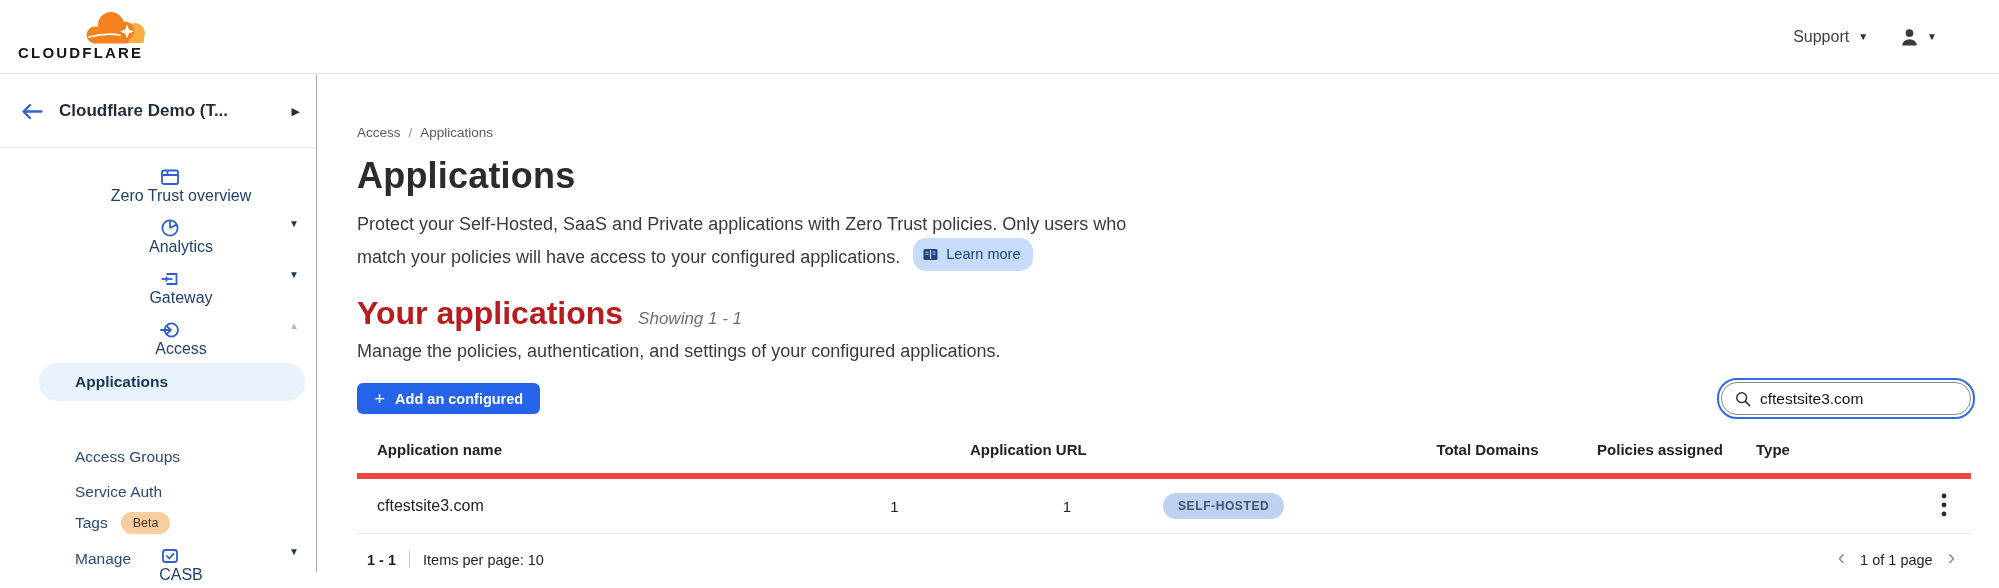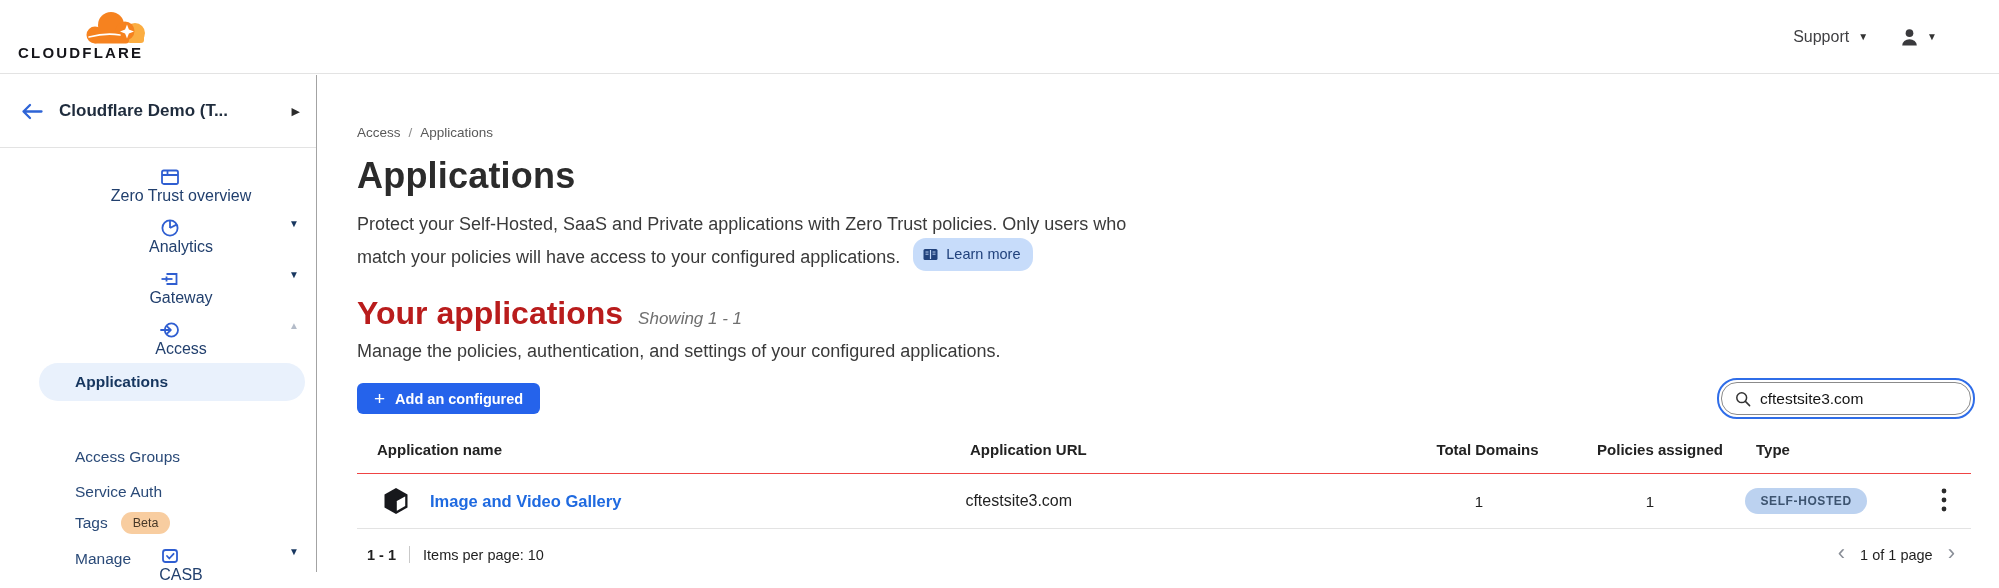--- a/index.html
+++ b/index.html
@@ -63,21 +63,21 @@
              font-weight: 700; font-family: "Liberation Sans", sans-serif; cursor: pointer; }
   .add-btn .plus { font-size: 19px; font-weight: 400; line-height: 1; }
   .search-wrap { margin-left: auto; width: 250px; height: 33px; border: 1px solid #8b8b8b;
                  border-radius: 16px; outline: 2px solid #2f6de8; outline-offset: 2px;
                  display: flex; align-items: center; padding: 0 13px; gap: 9px; background: #fff; }
   .search-input { border: none; outline: none; flex: 1; font-size: 15.5px; color: #141414;
                   font-family: "Liberation Sans", sans-serif; background: transparent; min-width: 0; }
 
   
   .table { margin-top: 26px; }
-  .thead { display: flex; align-items: center; padding: 0 0 15px 20px; border-bottom: 1px solid #ef4444;
+  .thead { display: flex; align-items: center; padding: 0 0 15px 20px; border-bottom: 6px solid #ef4444;
            font-size: 15px; font-weight: 700; color: #222; }
   .trow { display: flex; align-items: center; height: 55px; padding-left: 20px;
           border-bottom: 1px solid #e3e3e3; }
   .c1 { width: 593px; display: flex; align-items: center; }
   .c2 { width: 415px; }
   .c3 { width: 205px; text-align: center; }
   .c4 { width: 140px; text-align: center; }
   .c5 { width: 215px; padding-left: 26px; }
   .c6 { margin-left: auto; padding-right: 16px; }
   .app-cube { margin-left: 6px; margin-right: 21px; display: flex; }
@@ -256,29 +256,20 @@
 
     <div class="table">
       <div class="thead">
         <div class="c1">Application name</div>
         <div class="c2">Application URL</div>
         <div class="c3">Total Domains</div>
         <div class="c4">Policies assigned</div>
         <div class="c5">Type</div>
       </div>
       <div class="trow">
-        <div class="c1">
-          <span class="app-cube">
-            <svg width="26" height="28" viewBox="0 0 26 28">
-              <path d="M13 1 L24.5 7.5 V20.5 L13 27 L1.5 20.5 V7.5 Z" fill="#17181c"></path>
-              <path d="M13 13.5 L23 8 V19.5 L13 25.2 Z" fill="#fff" stroke="#17181c" stroke-width="1.6" stroke-linejoin="round"></path>
-            </svg>
-          </span>
-          <span class="app-link">Image and Video Gallery</span>
-        </div>
         <div class="c2 cell-text">cftestsite3.com</div>
         <div class="c3 cell-num">1</div>
         <div class="c4 cell-num">1</div>
         <div class="c5">
           <span class="type-badge">SELF-HOSTED</span>
         </div>
         <div class="c6">
           <button class="kebab-btn">
             <svg width="6" height="24" viewBox="0 0 6 24">
               <circle cx="3" cy="3" r="2.4" fill="#2b2b2b"></circle>

